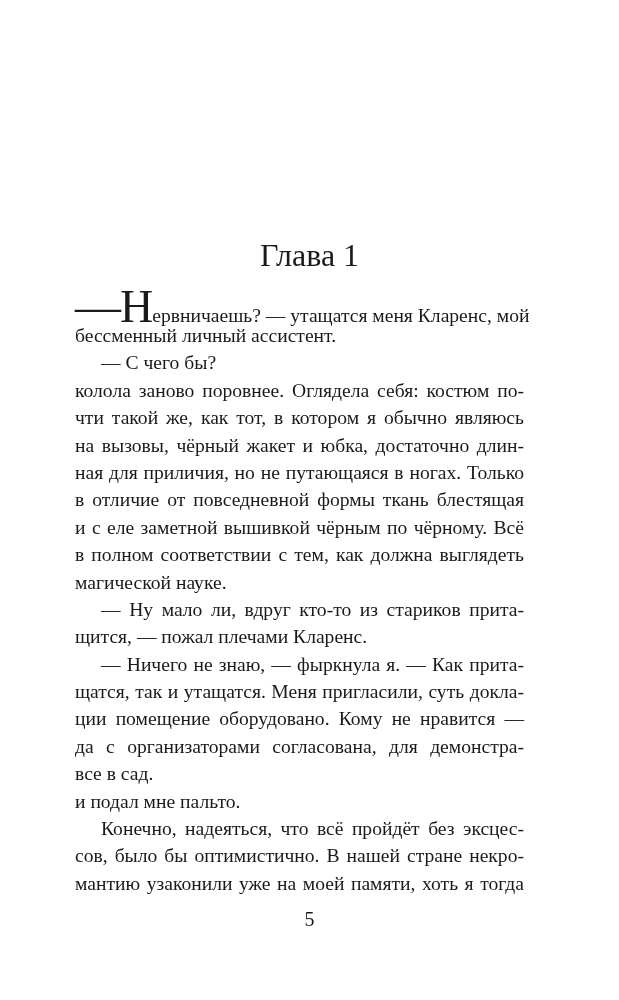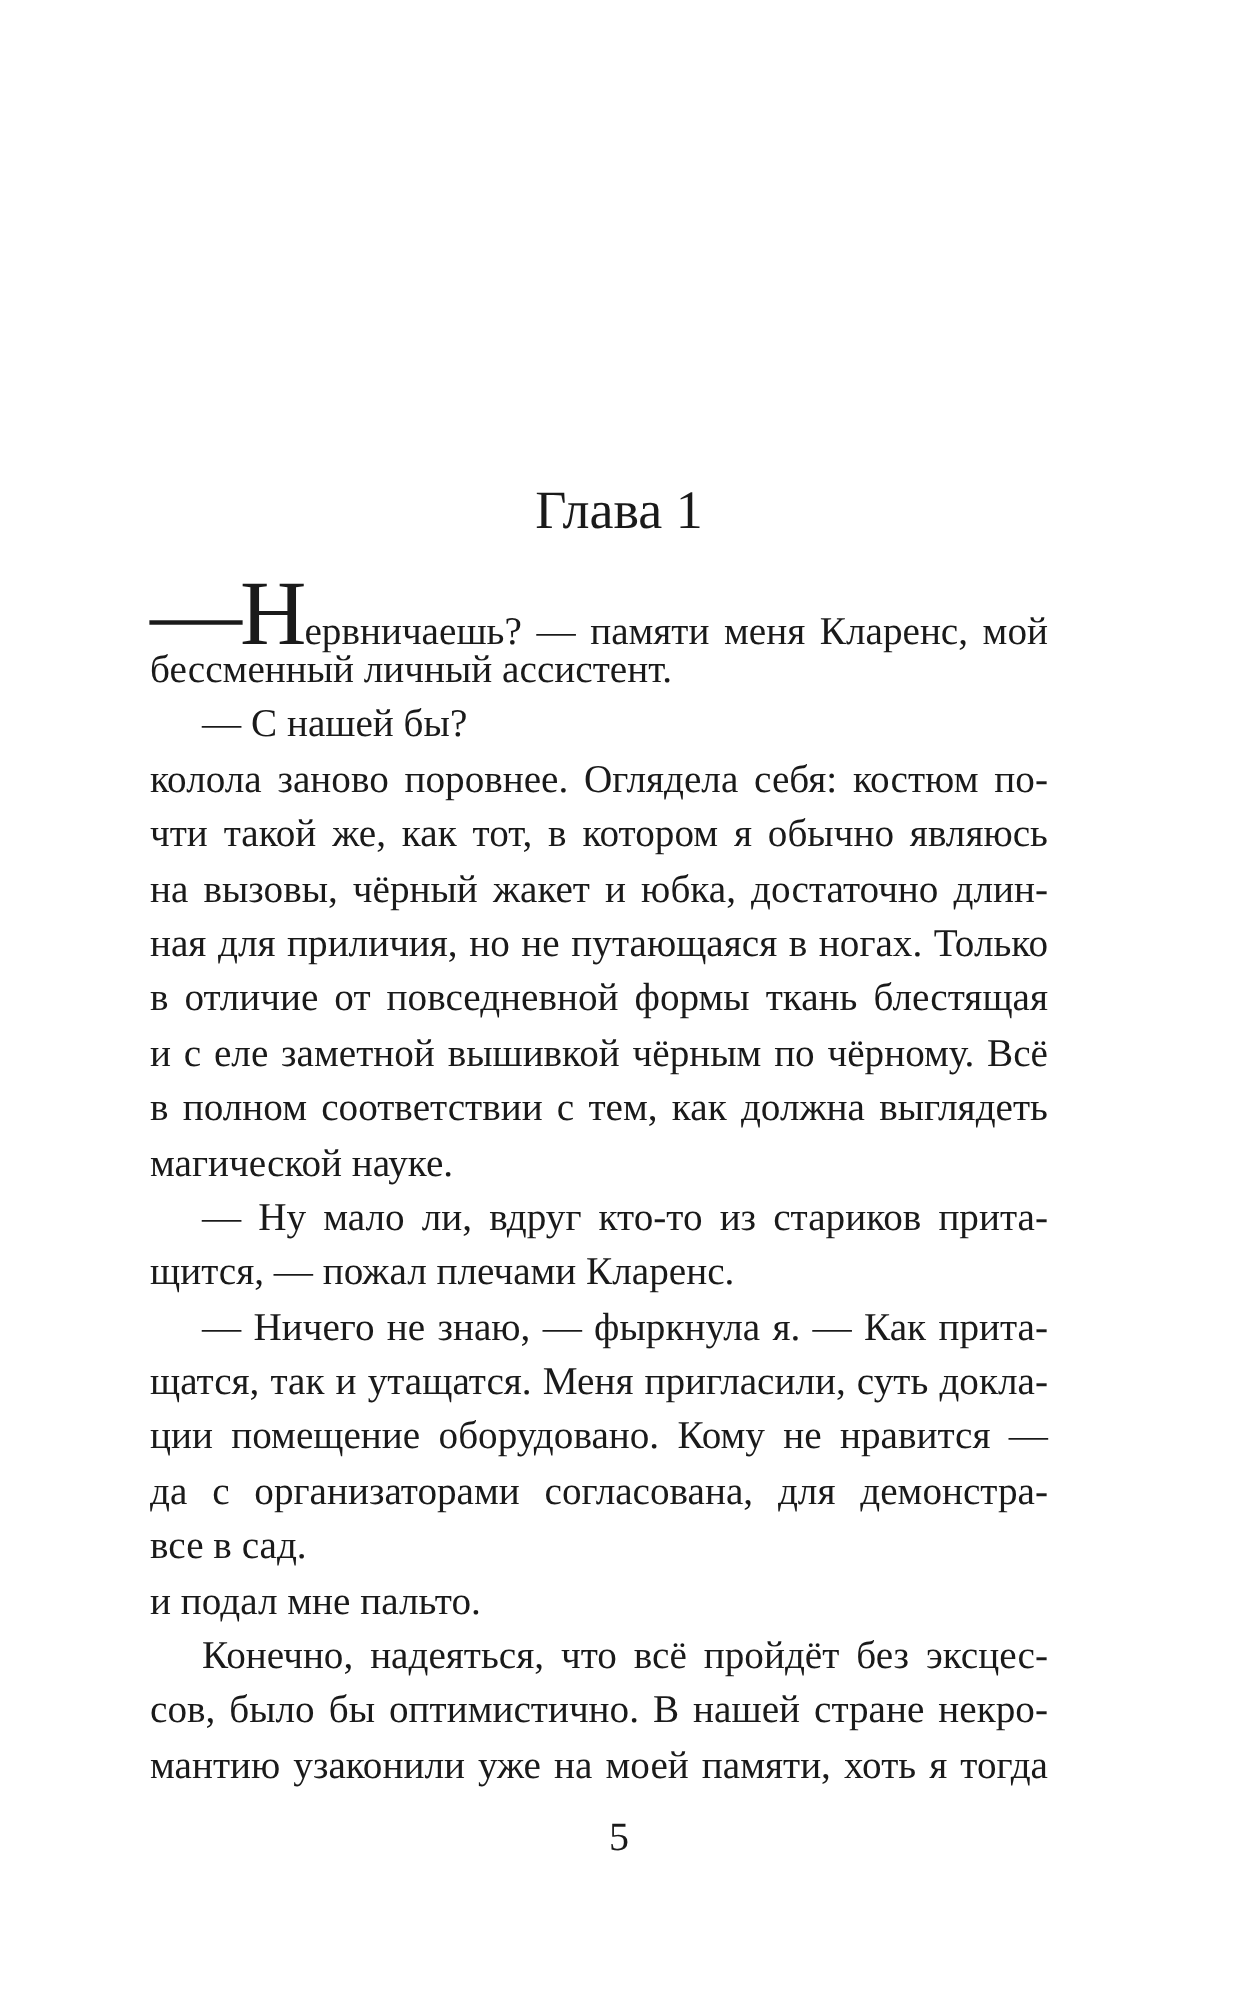--- a/index.html
+++ b/index.html
@@ -21,21 +21,21 @@
       width: 619px;
       height: 1000px;
       background: #ffffff;
     }
     .chapter-title {
       position: absolute;
       top: 239px;
       left: 0;
       width: 619px;
       text-align: center;
-      font-size: 27px;
+      font-size: 32px;
       line-height: 32px;
       color: #1a1a1a;
     }
     .text-block {
       position: absolute;
       left: 75px;
       top: 290px;
       width: 449px;
     }
     .line {
@@ -76,23 +76,23 @@
       color: #1a1a1a;
     }
   </style>
 </head>
 <body>
 
 <div class="page">
   <div class="chapter-title">Глава 1</div>
 
   <div class="text-block">
-    <span class="line first"><span class="dropcap"><span>—</span><span>Н</span></span><span>ервничаешь? — памяти меня Кларенс, мой</span></span>
+    <span class="line first"><span class="dropcap"><span>—</span><span>Н</span></span><span>ервничаешь? — утащатся меня Кларенс, мой</span></span>
     <span class="line last">бессменный личный ассистент.</span>
-    <span class="line indent last">— С нашей бы?</span>
+    <span class="line indent last">— С чего бы?</span>
     <span class="line">колола заново поровнее. Оглядела себя: костюм по-</span>
     <span class="line">чти такой же, как тот, в котором я обычно являюсь</span>
     <span class="line">на вызовы, чёрный жакет и юбка, достаточно длин-</span>
     <span class="line">ная для приличия, но не путающаяся в ногах. Только</span>
     <span class="line">в отличие от повседневной формы ткань блестящая</span>
     <span class="line">и с еле заметной вышивкой чёрным по чёрному. Всё</span>
     <span class="line">в полном соответствии с тем, как должна выглядеть</span>
     <span class="line last">магической науке.</span>
     <span class="line indent">— Ну мало ли, вдруг кто-то из стариков прита-</span>
     <span class="line last">щится, — пожал плечами Кларенс.</span>

